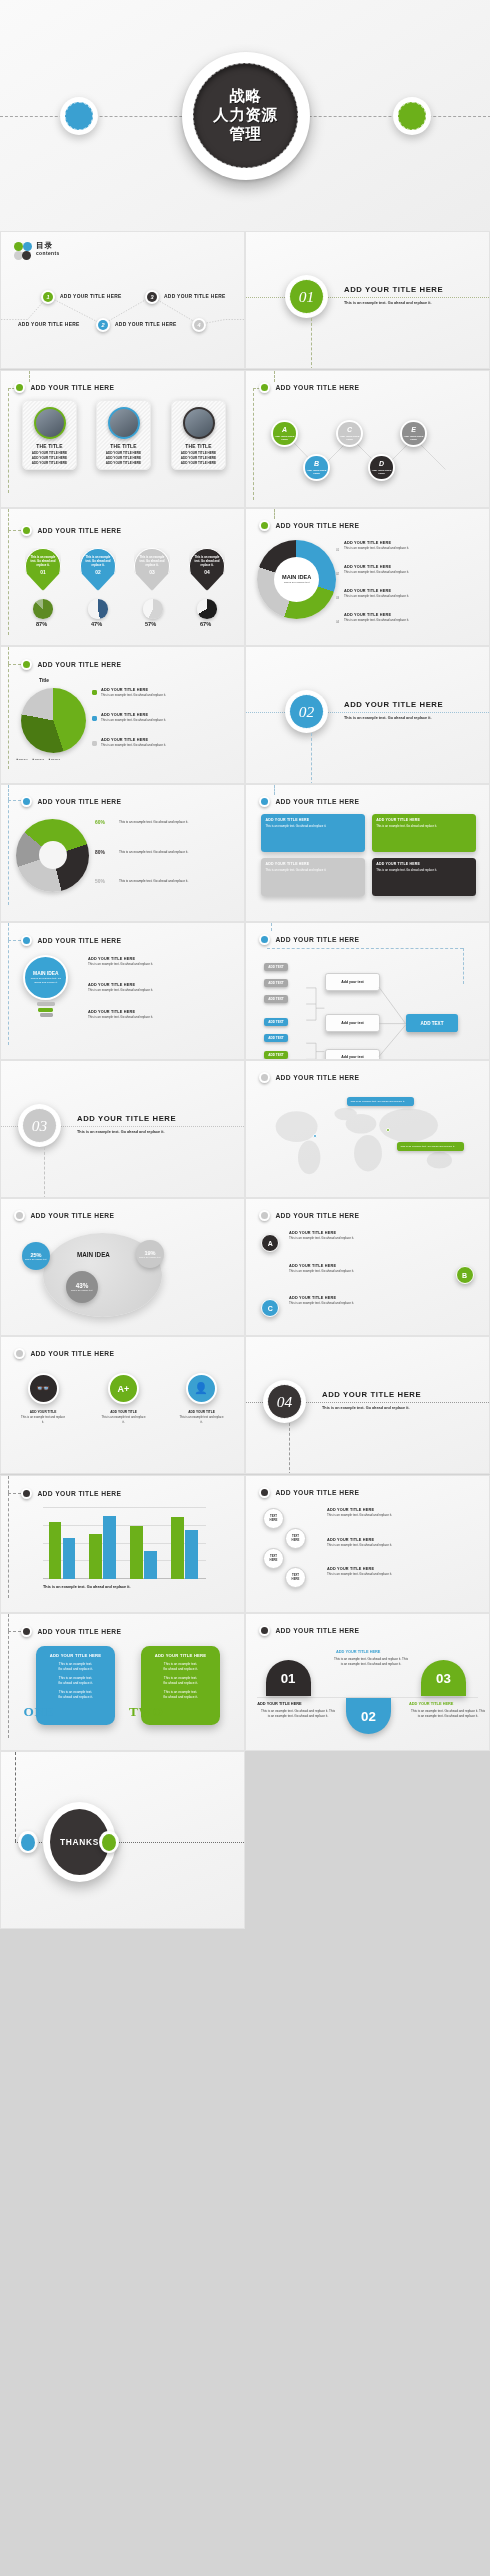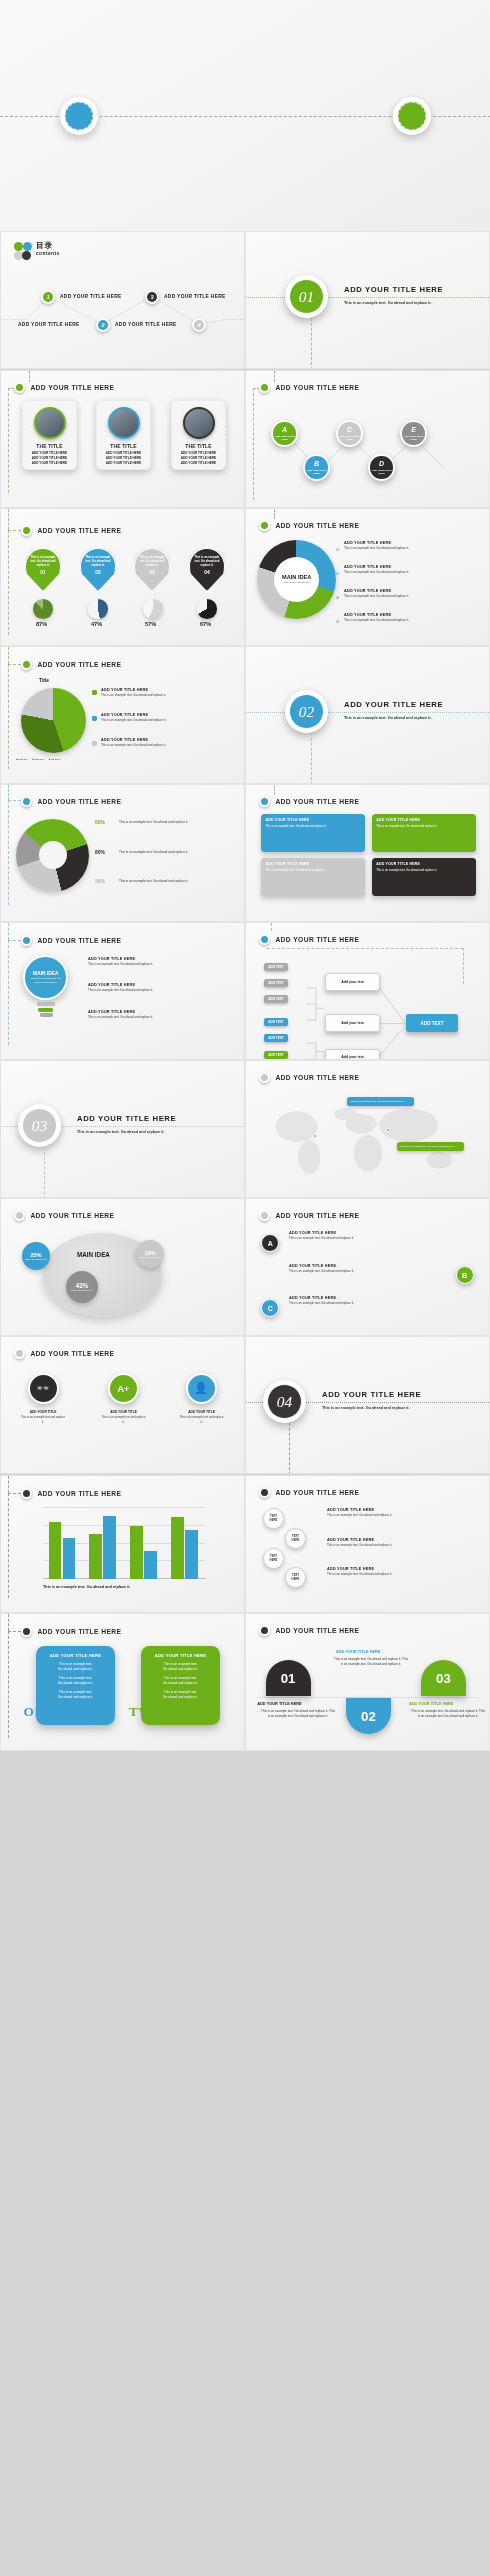--- a/index.html
+++ b/index.html
@@ -229,20 +229,27 @@
   <div class="slide cover">
     <div class="cover-line"></div>
     <div class="cover-dot left">
       <div style="width:28px;height:28px;border-radius:50%;background:#3aa0d1;display:flex;align-items:center;justify-content:center;">
         <i></i>
       </div>
     </div>
     <div class="cover-dot right">
       <div style="width:28px;height:28px;border-radius:50%;background:#6cb01a;display:flex;align-items:center;justify-content:center;">
         <i></i>
+      </div>
+    </div>
+    <div class="cover-disc">
+      <div class="cover-disc-in">
+        <div class="cover-title">战略</div>
+        <div class="cover-title">人力资源</div>
+        <div class="cover-title">管理</div>
       </div>
     </div>
   </div>
 
   <div class="slide" style="left:0;top:231px;">
     <div class="flower">
       <span style="left:0;top:0;background:#6cb01a;"></span>
       <span style="left:9px;top:0.7px;background:#3aa0d1;"></span>
       <span style="left:0.7px;top:9px;background:#cfcfcf;"></span>
       <span style="left:8.4px;top:9px;background:#383434;"></span>
@@ -819,17 +826,30 @@
     <div style="position:absolute;left:11.2px;top:87px;font-size:3.9px;font-weight:bold;color:#1d1d1d;">ADD YOUR TITLE HERE</div>
     <div style="position:absolute;left:14px;top:95px;width:76px;font-size:3.1px;color:#3a3a3a;line-height:1.6;text-align:center;">This is an example text. Go ahead and replace it. This is an example text. Go ahead and replace it.</div>
     <div class="halfc down" style="left:100px;top:84px;background:#3aa0d1;">02</div>
     <div style="position:absolute;left:90px;top:35px;font-size:3.9px;font-weight:bold;color:#3aa0d1;">ADD YOUR TITLE HERE</div>
     <div style="position:absolute;left:87px;top:43px;width:76px;font-size:3.1px;color:#3a3a3a;line-height:1.6;text-align:center;">This is an example text. Go ahead and replace it. This is an example text. Go ahead and replace it.</div>
     <div class="halfc up" style="left:175px;top:46px;background:#6cb01a;">03</div>
     <div style="position:absolute;left:163px;top:87px;font-size:3.9px;font-weight:bold;color:#6cb01a;">ADD YOUR TITLE HERE</div>
     <div style="position:absolute;left:164px;top:95px;width:76px;font-size:3.1px;color:#3a3a3a;line-height:1.6;text-align:center;">This is an example text. Go ahead and replace it. This is an example text. Go ahead and replace it.</div>
   </div>
 
+  <div class="slide half-last" style="left:0;top:1751px;">
+    <div class="conn v" style="left:14px;top:0;height:90px;border-color:#6f6f6f;"></div>
+    <div style="position:absolute;left:14px;top:90px;right:0;border-top:0.7px dotted #6f6f6f;"></div>
+    <div class="tdot" style="left:17px;top:79px;">
+      <i style="background:#3aa0d1;"></i>
+    </div>
+    <div class="thanks-outer" style="left:42px;top:50px;">
+      <div class="thanks-inner">THANKS</div>
+    </div>
+    <div class="tdot" style="left:98px;top:79px;">
+      <i style="background:#6cb01a;"></i>
+    </div>
+  </div>
 
   <div style="position:absolute;left:245px;top:1751px;width:245px;height:178px;background:#d4d4d4;"></div>
 
 </div>
 
 
 </body></html>

